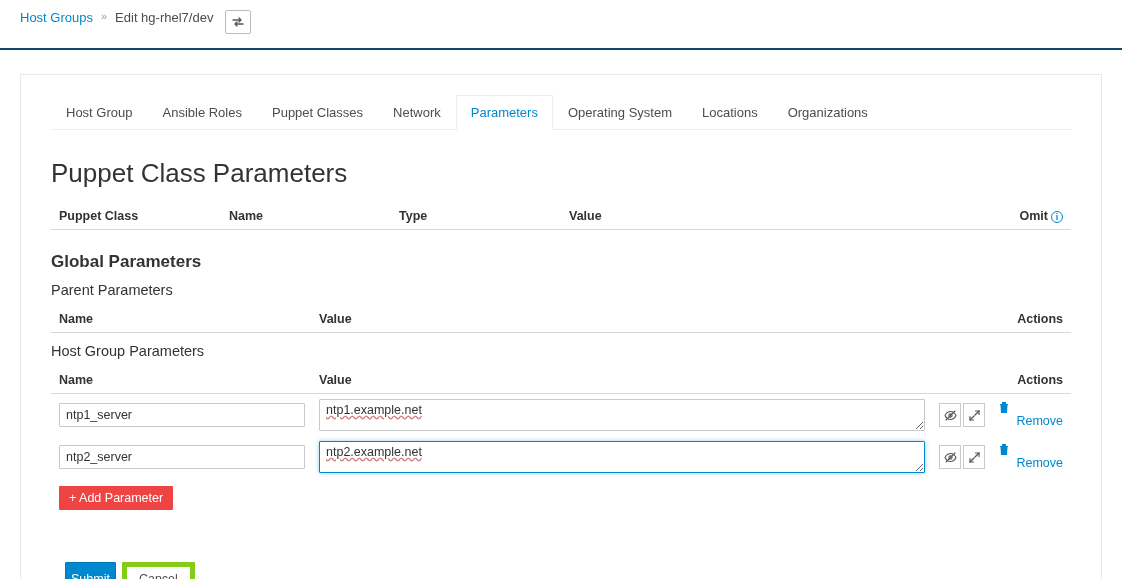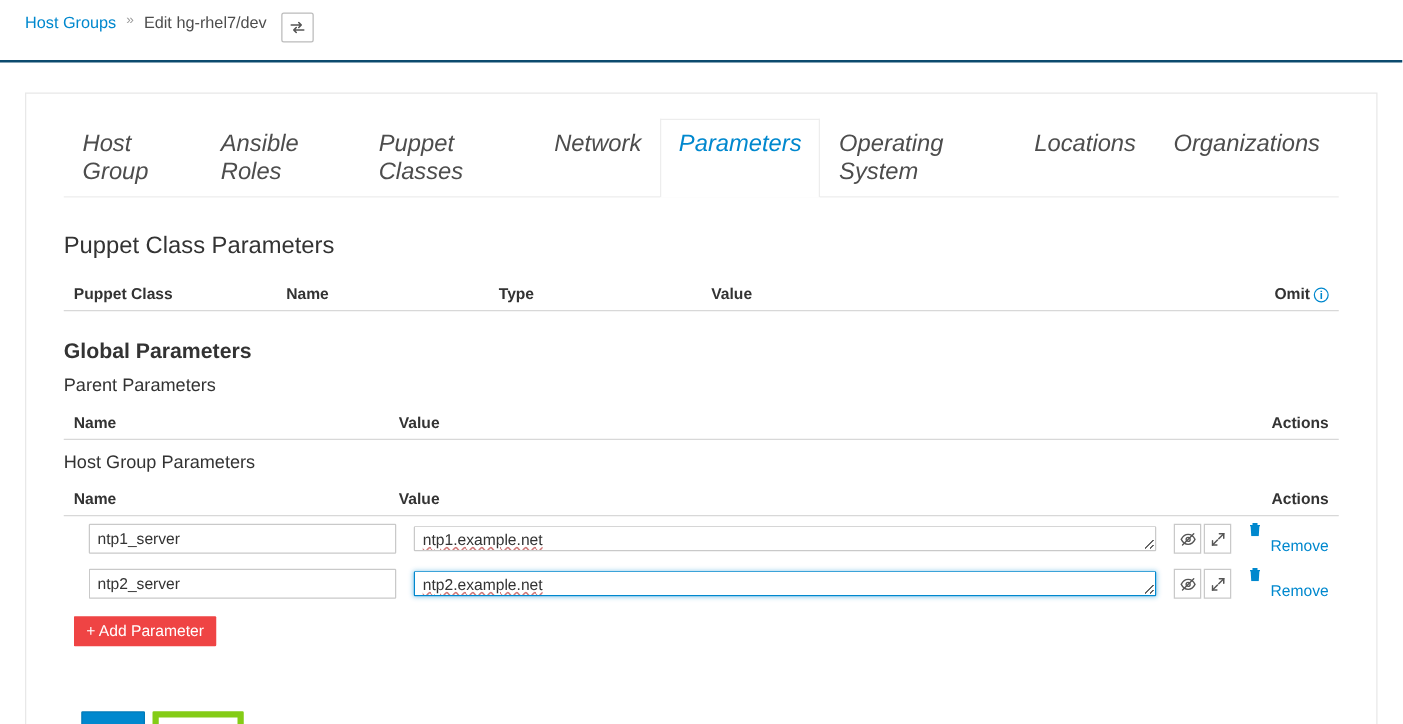--- a/index.html
+++ b/index.html
@@ -32,35 +32,34 @@
     padding: 20px 30px 30px 30px;
   }
   .tabs {
     display: flex;
     border-bottom: 1px solid #ededed;
     margin-bottom: 28px;
   }
   .tab {
     padding: 9px 14px;
     color: #4d4d4d;
-    font-size: 19px;
+    font-size: 13px;
     cursor: pointer;
     border: 1px solid transparent;
     border-bottom: none;
     margin-bottom: -1px;
-    font-style: italic;
   }
   .tab.active {
     color: #0088ce;
     border-color: #ededed;
     border-bottom: 1px solid #fff;
     background: #fff;
   }
   h2.section {
-    font-size: 19px; font-weight: 400; color: #333;
+    font-size: 26px; font-weight: 400; color: #333;
     margin: 0 0 14px 0;
   }
   h3.section {
     font-size: 17px; font-weight: 700; color: #333;
     margin: 22px 0 10px 0;
   }
   h4.section {
     font-size: 14.5px; font-weight: 400; color: #333;
     margin: 10px 0 8px 0;
   }
@@ -81,41 +80,41 @@
   .tbl-head.params .c1 { flex: 0 0 260px; }
   .tbl-head.params .c2 { flex: 1 1 auto; }
   .tbl-head.params .c3 { flex: 0 0 70px; text-align: right; }
 
   .row {
     display: flex;
     align-items: center;
     padding: 5px 8px 5px 8px;
     gap: 14px;
   }
-  .row .name-col { flex: 0 0 246px; margin-left: 12px; }
+  .row .name-col { flex: 0 0 246px; }
   .row .value-col { flex: 1 1 auto; display: flex; }
   .row .btns-col { flex: 0 0 46px; display: flex; gap: 2px; }
   .row .act-col  { flex: 0 0 64px; text-align: right; }
 
   input.ti {
     width: 100%;
     border: 1px solid #c9c9c9;
     padding: 4px 6px;
     font-size: 12.5px;
     color: #333;
     height: 24px;
     border-radius: 1px;
   }
   textarea.tv {
     width: 100%;
     border: 1px solid #c9c9c9;
     padding: 3px 6px;
     font-size: 12.5px;
     color: #333;
-    height: 20px;
+    height: 32px;
     resize: both;
     line-height: 15px;
     border-radius: 1px;
     font-family: inherit;
     text-decoration: underline;
     text-decoration-color: #d07a7a;
     text-decoration-style: wavy;
   }
   textarea.tv.focused {
     border-color: #0088ce;

